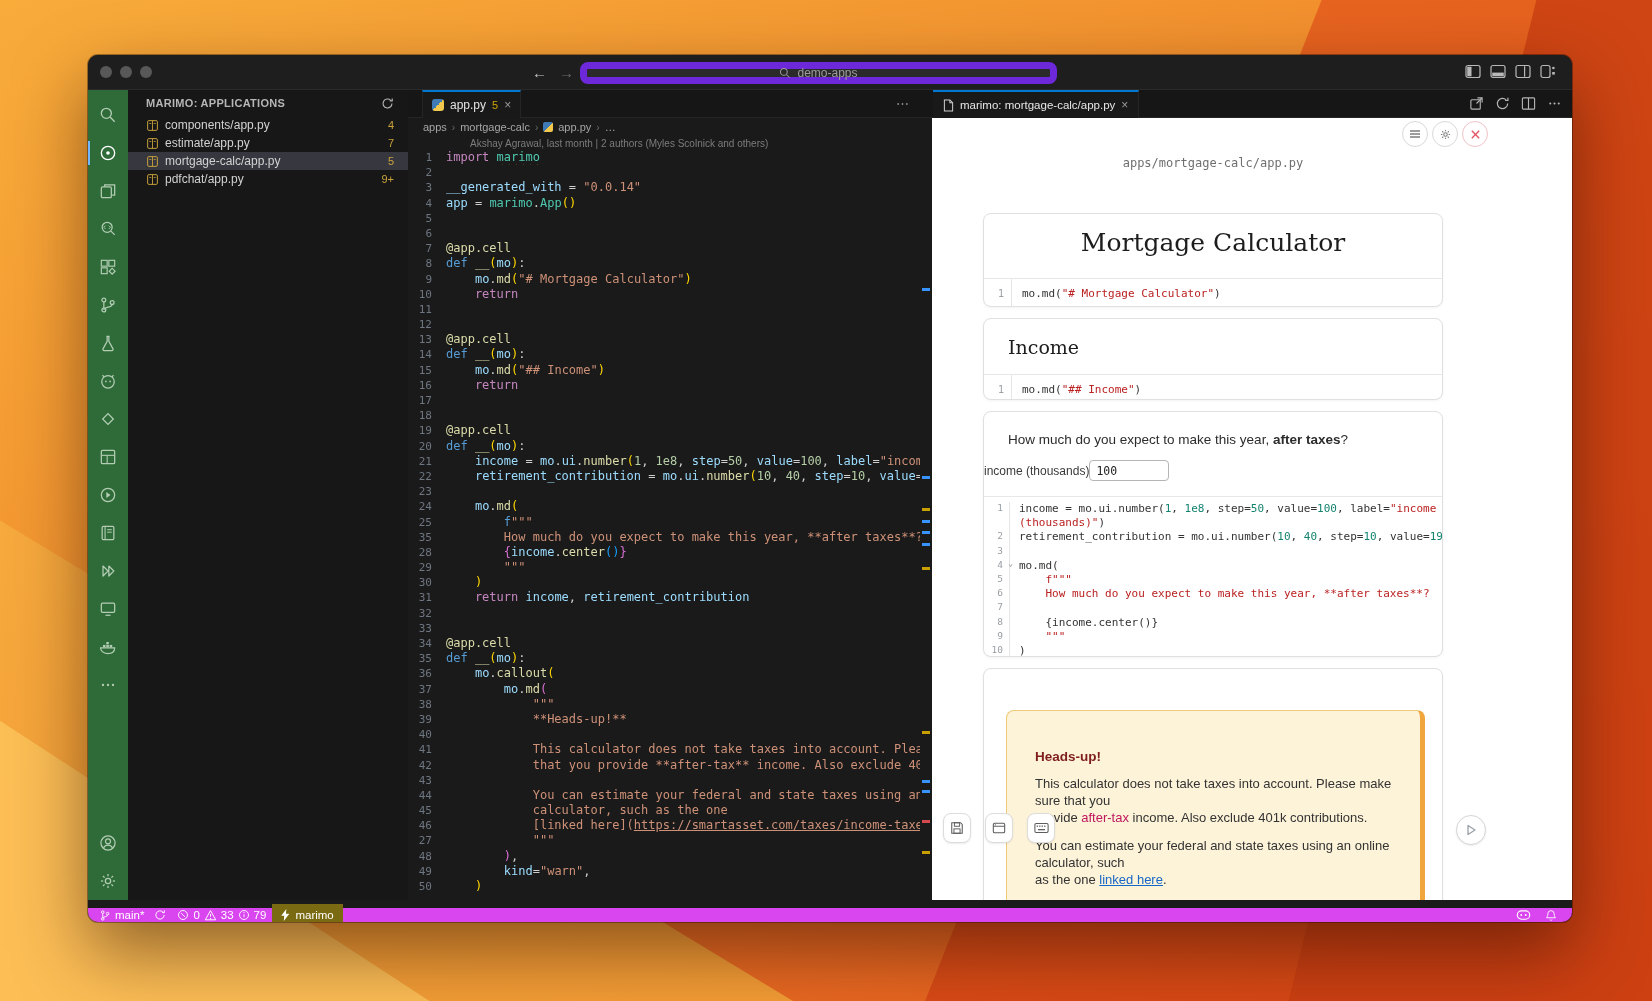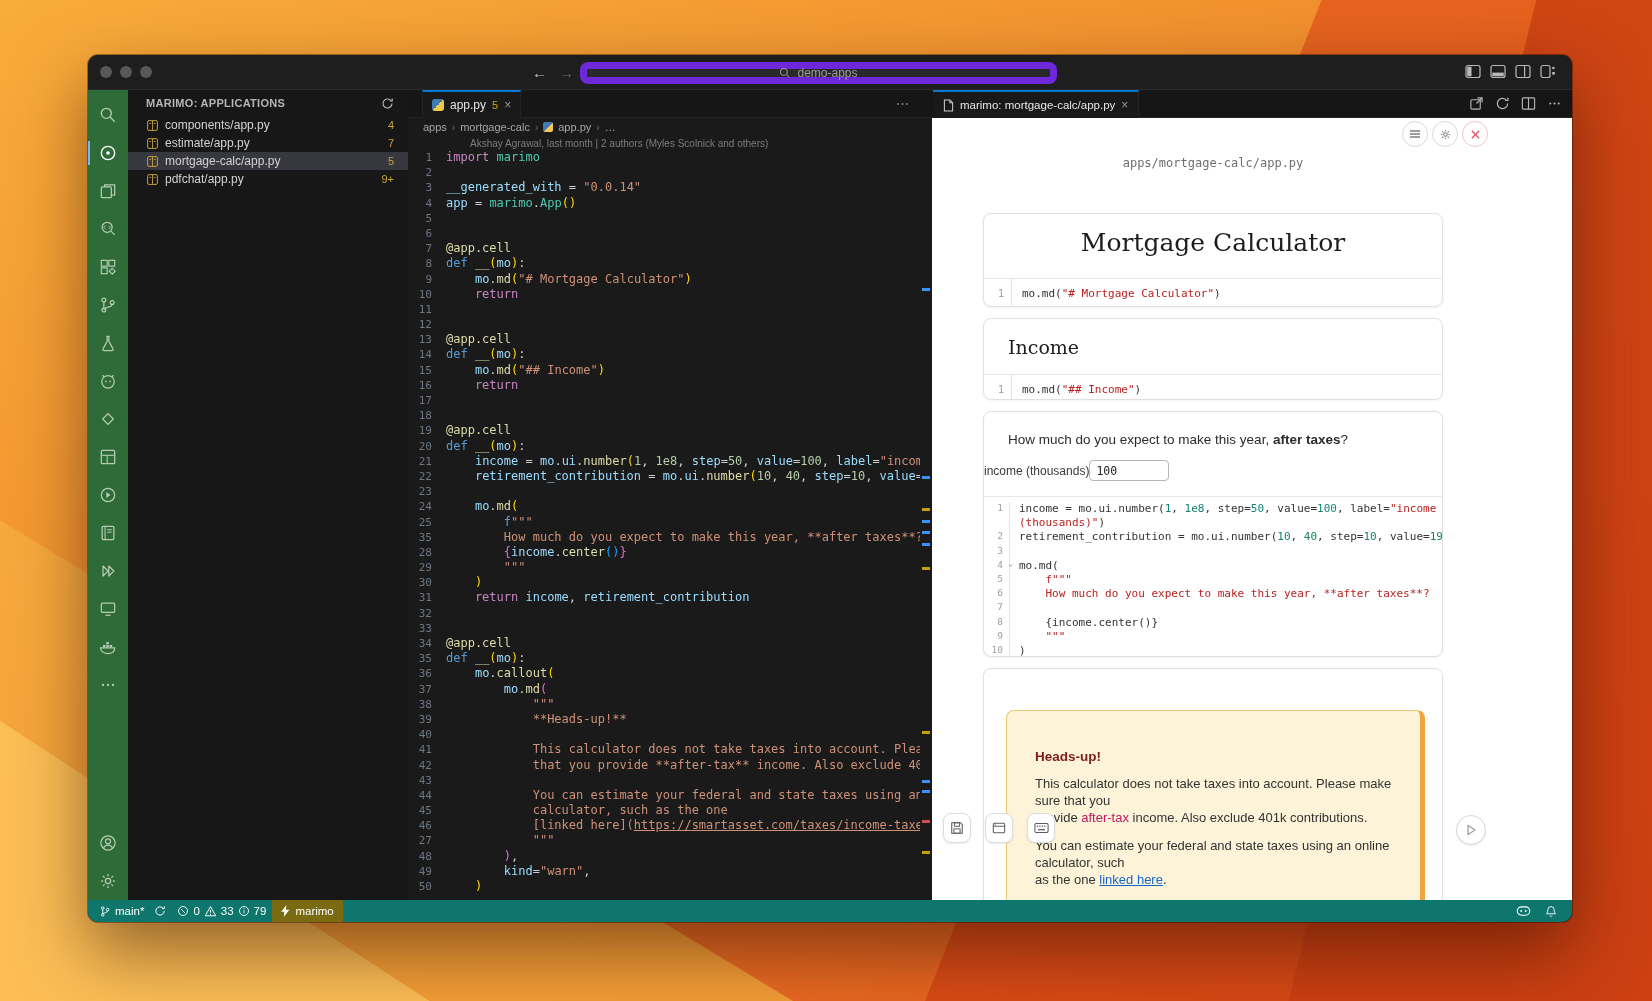--- a/index.html
+++ b/index.html
@@ -132,21 +132,21 @@
   .co-line.first { margin-top:11px; }
   .co-line.gap { margin-top:11px; }
   .fab { position:absolute; width:28px; height:30px; background:#fff; border:1px solid #dcdcdc;
     border-radius:8px; top:695px; display:flex; align-items:center; justify-content:center; color:#5c5c5c;
     box-shadow:0 1px 2px rgba(0,0,0,.08); }
   .playfab { position:absolute; left:524px; top:697px; width:30px; height:30px; border-radius:50%;
     background:#fff; border:1px solid #d5d5d5; display:flex; align-items:center; justify-content:center;
     color:#9aa0a6; box-shadow:0 1px 2px rgba(0,0,0,.08); }
 
   
-  .statusbar { position:absolute; left:0; bottom:0; right:0; height:22px; background:#0f766e;
+  .statusbar { position:absolute; left:0; bottom:0; right:0; height:14px; background:#d946ef;
     display:flex; align-items:center; color:#fff; font-size:11.5px; }
   .st-item { display:flex; align-items:center; gap:4px; padding:0 5px; height:22px; }
   .st-left { display:flex; align-items:center; padding-left:6px; }
   .st-right { margin-left:auto; display:flex; align-items:center; gap:4px; padding-right:10px; }
   .chip { background:#7a6a12; display:flex; align-items:center; gap:5px; padding:0 9px; height:22px; }
   .probs { display:flex; align-items:center; gap:4px; padding:0 6px; }
   svg { flex:none; }
 </style>
 </head>
 <body>

